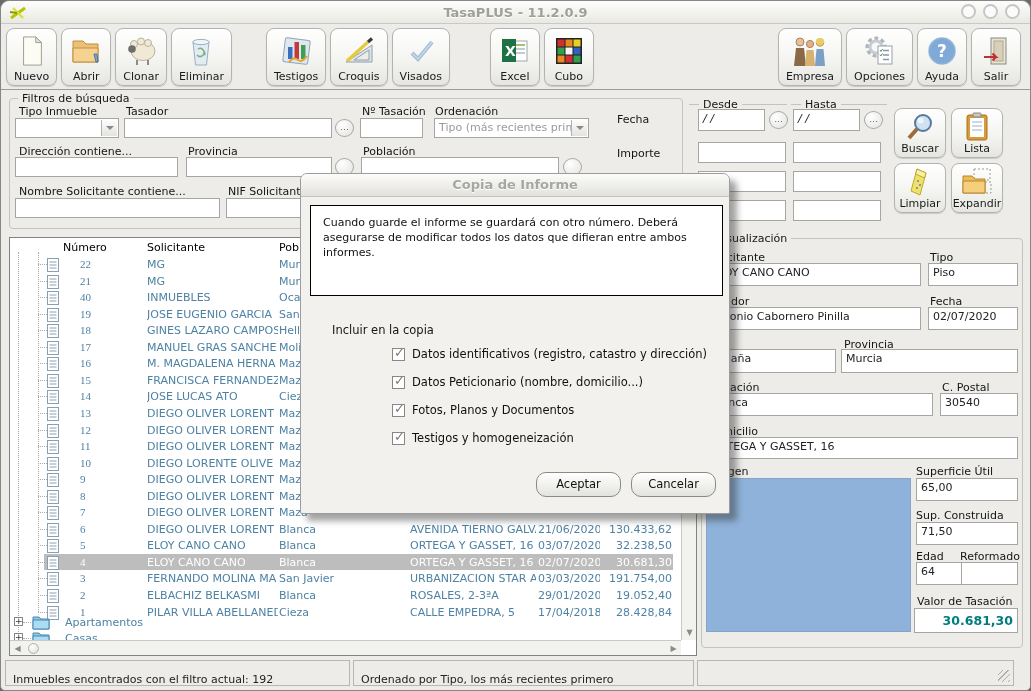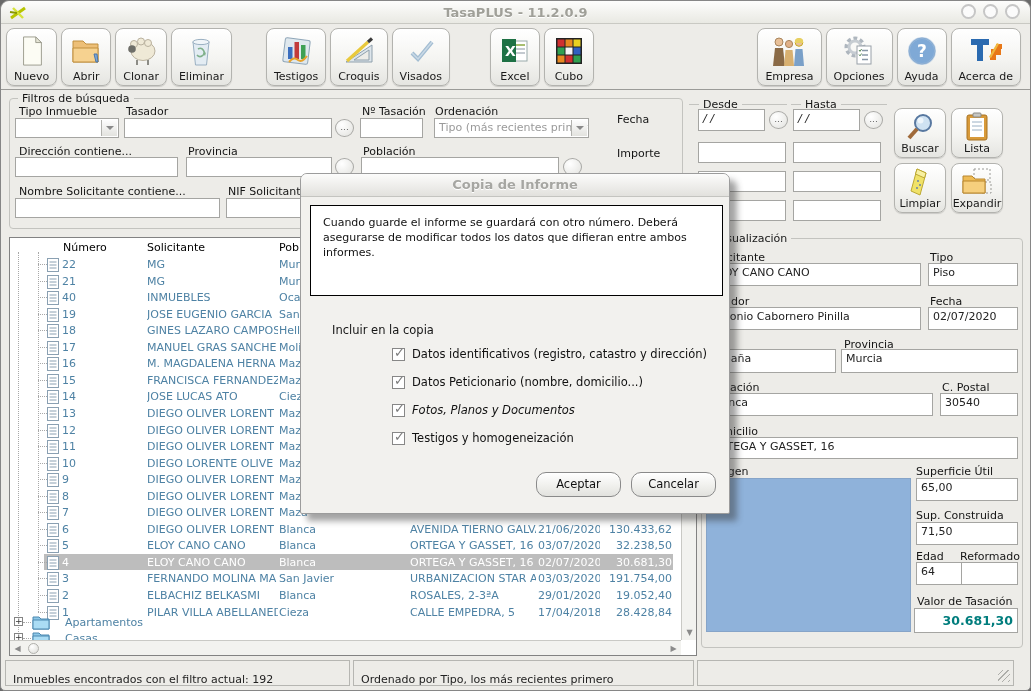--- a/index.html
+++ b/index.html
@@ -48,21 +48,21 @@
   .abtn .ticon { flex:1; display:flex; align-items:center; justify-content:center; }
   
   .tablebox { position:absolute; left:8px; top:236px; width:688px; height:419px;
               background:#fff; border:1px solid #828282; }
   .th { position:absolute; top:3px; font-size:11px; color:#000; }
   .guide { position:absolute; width:0; border-left:1px dotted #a8a8a8; }
   .trow { position:absolute; left:0; width:665px; height:17px; font-size:11px; color:#4e82a4; z-index:0; cursor:pointer; }
   .trow .stub { position:absolute; left:28px; width:9px; top:8px; border-top:1px dotted #a8a8a8; height:0; }
   .trow svg { position:absolute; left:37px; top:2px; }
   .c { position:absolute; top:2px; white-space:nowrap; overflow:hidden; }
-  .c-numero { left:52px; width:40px; } .c-solicitante { left:137px; width:131px; }
+  .c-numero { left:70px; width:40px;font-family:Liberation Serif, serif; } .c-solicitante { left:137px; width:131px; }
   .c-poblacion { left:269px; width:70px; } .c-direccion { left:400px; width:126px; }
   .c-fecha { left:528px; width:62px; } .c-importe { left:594px; width:68px; text-align:right; }
   .trow.sel::after { content:""; position:absolute; left:34px; right:2px; top:0; bottom:1px;
                      background:#bdbdbd; z-index:-1; }
   .trow.sel .c { color:#fff; }
   .frow { position:absolute; font-size:11px; color:#4e82a4; height:16px; cursor:pointer; }
   .plus { position:absolute; width:9px; height:9px; border:1px solid #848484; background:#fff;
           font-size:9px; line-height:7px; text-align:center; color:#333; cursor:pointer; }
   .vscroll { position:absolute; right:0; top:0; bottom:15px; width:15px; background:#f2f2ef;
              border-left:1px solid #c9c9c5; }
@@ -260,27 +260,27 @@
         <svg width="30" height="30" viewBox="0 0 30 30">
           <circle cx="15" cy="15" r="13" fill="#7fa9d6" stroke="#5a86b4"></circle>
           <circle cx="15" cy="15" r="13" fill="none" stroke="#a9c5e2" stroke-width="2" opacity=".6"></circle>
           <text x="10" y="21" font-size="17" font-weight="bold" fill="#fff" font-family="DejaVu Sans, sans-serif">?</text>
         </svg>
       </span>
       <span>Ayuda</span>
     </div>
     <div class="tbtn">
       <span class="ticon">
-        <svg width="34" height="32" viewBox="0 0 34 32">
-          <path d="M2 4 h18 v6 h-6 v16 h-6 V10 h-6 z" fill="#2a6ab0"></path>
-          <path d="M22 14 h5 v-5 h6 v5 h-1 v6 h-5 v5 h-6 v-5 h1 z" fill="#e87818"></path>
-          <path d="M20 22 l8 -14 2 1 -8 14 z" fill="#f0b840"></path>
-        </svg>
-      </span>
-      <span>Acerca de</span>
+        <svg width="30" height="32" viewBox="0 0 30 32">
+          <rect x="10" y="3" width="15" height="26" fill="#e9e2d2" stroke="#8a8a82"></rect>
+          <rect x="13" y="6" width="9" height="20" fill="#d9d0ba" stroke="#b0a890"></rect>
+          <path d="M3 22 h12 l-3.5 -3.5 M15 22 l-3.5 3.5" stroke="#c03030" stroke-width="2.2" fill="none"></path>
+        </svg>
+      </span>
+      <span>Salir</span>
     </div>
   </div>
 
   <div class="fset" style="left:8px;top:97px;width:674px;height:131px;">
     <span class="leg">Filtros de búsqueda</span>
   </div>
   <span class="lbl" style="left:18px;top:104px;">Tipo Inmueble</span>
   <div class="box" style="left:14px;top:117px;width:104px;height:20px;">
       <span class="drop"></span>
     </div>
@@ -799,21 +799,21 @@
     <div class="dbtn" style="left:235px;top:298px;">Aceptar</div>
     <div class="dbtn" style="left:330px;top:298px;">Cancelar</div>
   <div class="ckrow" style="top: 172px;">
       <span class="ck"></span>
       <span class="cklabel">Datos identificativos (registro, catastro y dirección)</span>
     </div>
       <div class="ckrow" style="top: 200px;">
       <span class="ck"></span>
       <span class="cklabel">Datos Peticionario (nombre, domicilio...)</span>
     </div>
-      <div class="ckrow" style="top: 228px; font-style: italic;">
+      <div class="ckrow" style="top: 228px;">
       <span class="ck"></span>
       <span class="cklabel">Fotos, Planos y Documentos</span>
     </div>
       <div class="ckrow" style="top: 256px;">
       <span class="ck"></span>
       <span class="cklabel">Testigos y homogeneización</span>
     </div>
     </div>
 
 </div>

